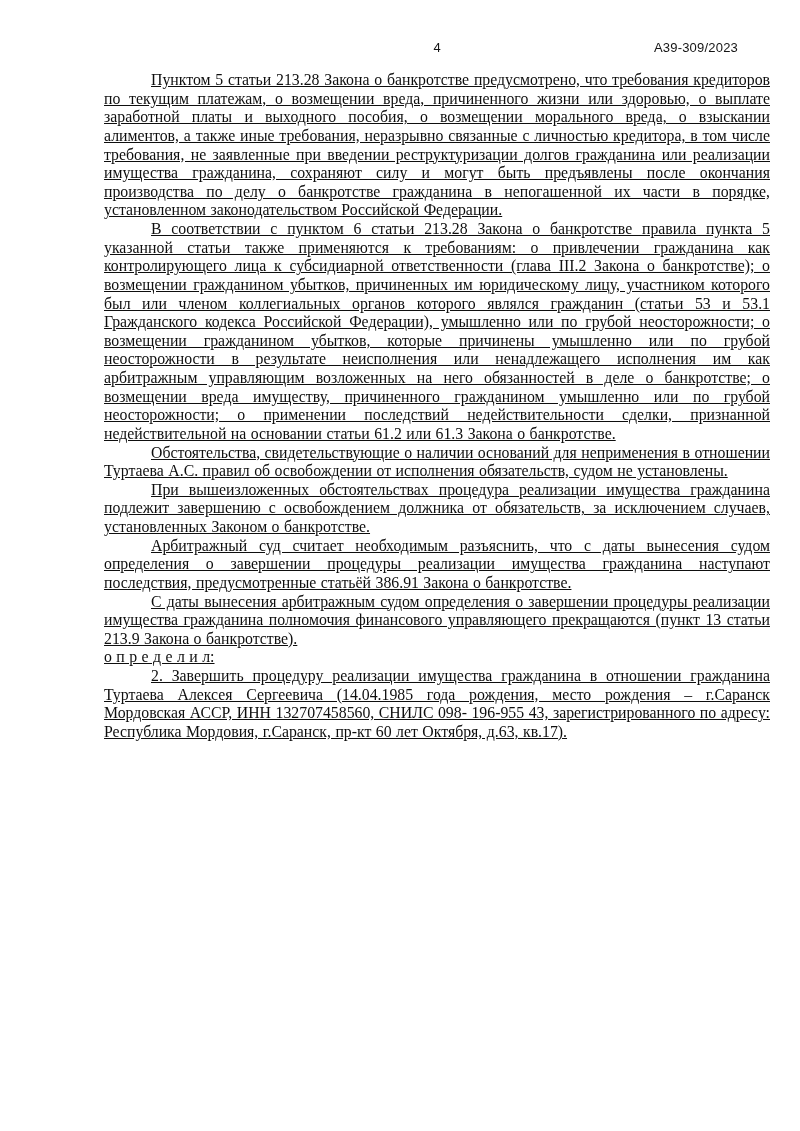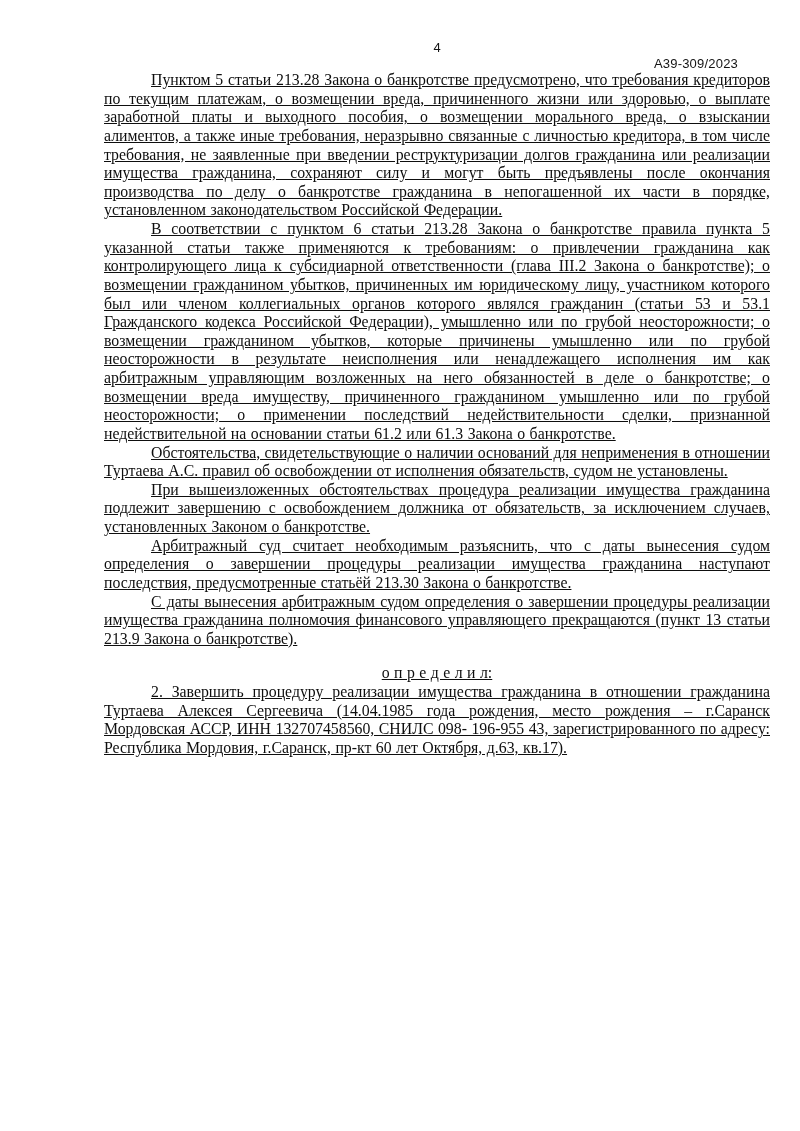--- a/index.html
+++ b/index.html
@@ -28,59 +28,58 @@
   }
   .header .page-number {
     position: absolute;
     left: 50%;
     transform: translateX(-50%);
     top: 0;
   }
   .header .case-number {
     position: absolute;
     right: 32px;
-    top: 16px;
+    top: 0;
     letter-spacing: 0.2px;
   }
   .content {
     position: absolute;
     top: 71px;
     left: 104px;
     width: 666px;
     text-decoration: underline;
   }
   .content p {
     margin: 0;
     padding: 0;
     font-size: 15.8px;
     line-height: 18.63px;
     text-align: justify;
     text-indent: 47px;
     word-spacing: 0.5px;
   }
   .content p.centered {
-    text-align: center;
+    text-align: left;
     text-indent: 0;
-    margin-top: 16px;
   }
 </style>
 </head>
 <body>
 
 <div class="page">
 
   <div class="header">
     <span class="page-number">4</span>
     <span class="case-number">А39-309/2023</span>
   </div>
 
   <div class="content">
     <p>Пунктом 5 статьи 213.28 Закона о банкротстве предусмотрено, что  требования кредиторов по текущим платежам, о возмещении вреда, причиненного жизни или здоровью, о выплате заработной платы и выходного пособия, о возмещении морального вреда, о взыскании алиментов, а также иные требования, неразрывно связанные с личностью кредитора, в том числе требования, не заявленные при введении реструктуризации долгов гражданина или реализации имущества гражданина, сохраняют силу и могут быть предъявлены после окончания производства по делу о банкротстве гражданина в непогашенной их части в порядке, установленном законодательством Российской Федерации.</p>
     <p>В соответствии с пунктом 6 статьи 213.28 Закона о банкротстве правила пункта 5 указанной статьи также применяются к требованиям: о привлечении гражданина как контролирующего лица к субсидиарной ответственности (глава III.2 Закона о банкротстве); о возмещении гражданином убытков, причиненных им юридическому лицу, участником которого был или членом коллегиальных органов которого являлся гражданин (статьи 53 и 53.1 Гражданского кодекса Российской Федерации), умышленно или по грубой неосторожности; о возмещении гражданином убытков, которые причинены умышленно или по грубой неосторожности в результате неисполнения или ненадлежащего исполнения им как арбитражным управляющим возложенных на него обязанностей в деле о банкротстве; о возмещении вреда имуществу, причиненного гражданином умышленно или по грубой неосторожности; о применении последствий недействительности сделки, признанной недействительной на основании статьи 61.2 или 61.3 Закона о банкротстве.</p>
     <p>Обстоятельства, свидетельствующие о наличии оснований для неприменения в отношении Туртаева А.С. правил об освобождении от исполнения обязательств, судом не установлены.</p>
     <p>При вышеизложенных обстоятельствах процедура реализации имущества гражданина подлежит завершению с освобождением должника от обязательств, за исключением случаев, установленных Законом о банкротстве.</p>
-    <p>Арбитражный суд считает необходимым разъяснить, что с даты вынесения судом определения о завершении процедуры реализации имущества гражданина наступают последствия, предусмотренные статьёй 213.30 Закона о банкротстве.</p>
+    <p>Арбитражный суд считает необходимым разъяснить, что с даты вынесения судом определения о завершении процедуры реализации имущества гражданина наступают последствия, предусмотренные статьёй 386.91 Закона о банкротстве.</p>
     <p>С даты вынесения арбитражным судом определения о завершении процедуры реализации имущества гражданина полномочия финансового управляющего прекращаются (пункт 13 статьи 213.9 Закона о банкротстве).</p>
     <p class="centered">о п р е д е л и л:</p>
     <p>2. Завершить процедуру реализации имущества гражданина в отношении гражданина Туртаева Алексея Сергеевича (14.04.1985 года рождения, место рождения – г.Саранск Мордовская АССР, ИНН 132707458560, СНИЛС 098- 196-955 43, зарегистрированного по адресу: Республика Мордовия, г.Саранск, пр-кт 60 лет Октября, д.63, кв.17).</p>
   </div>
 
 </div>
 
 </body></html>

